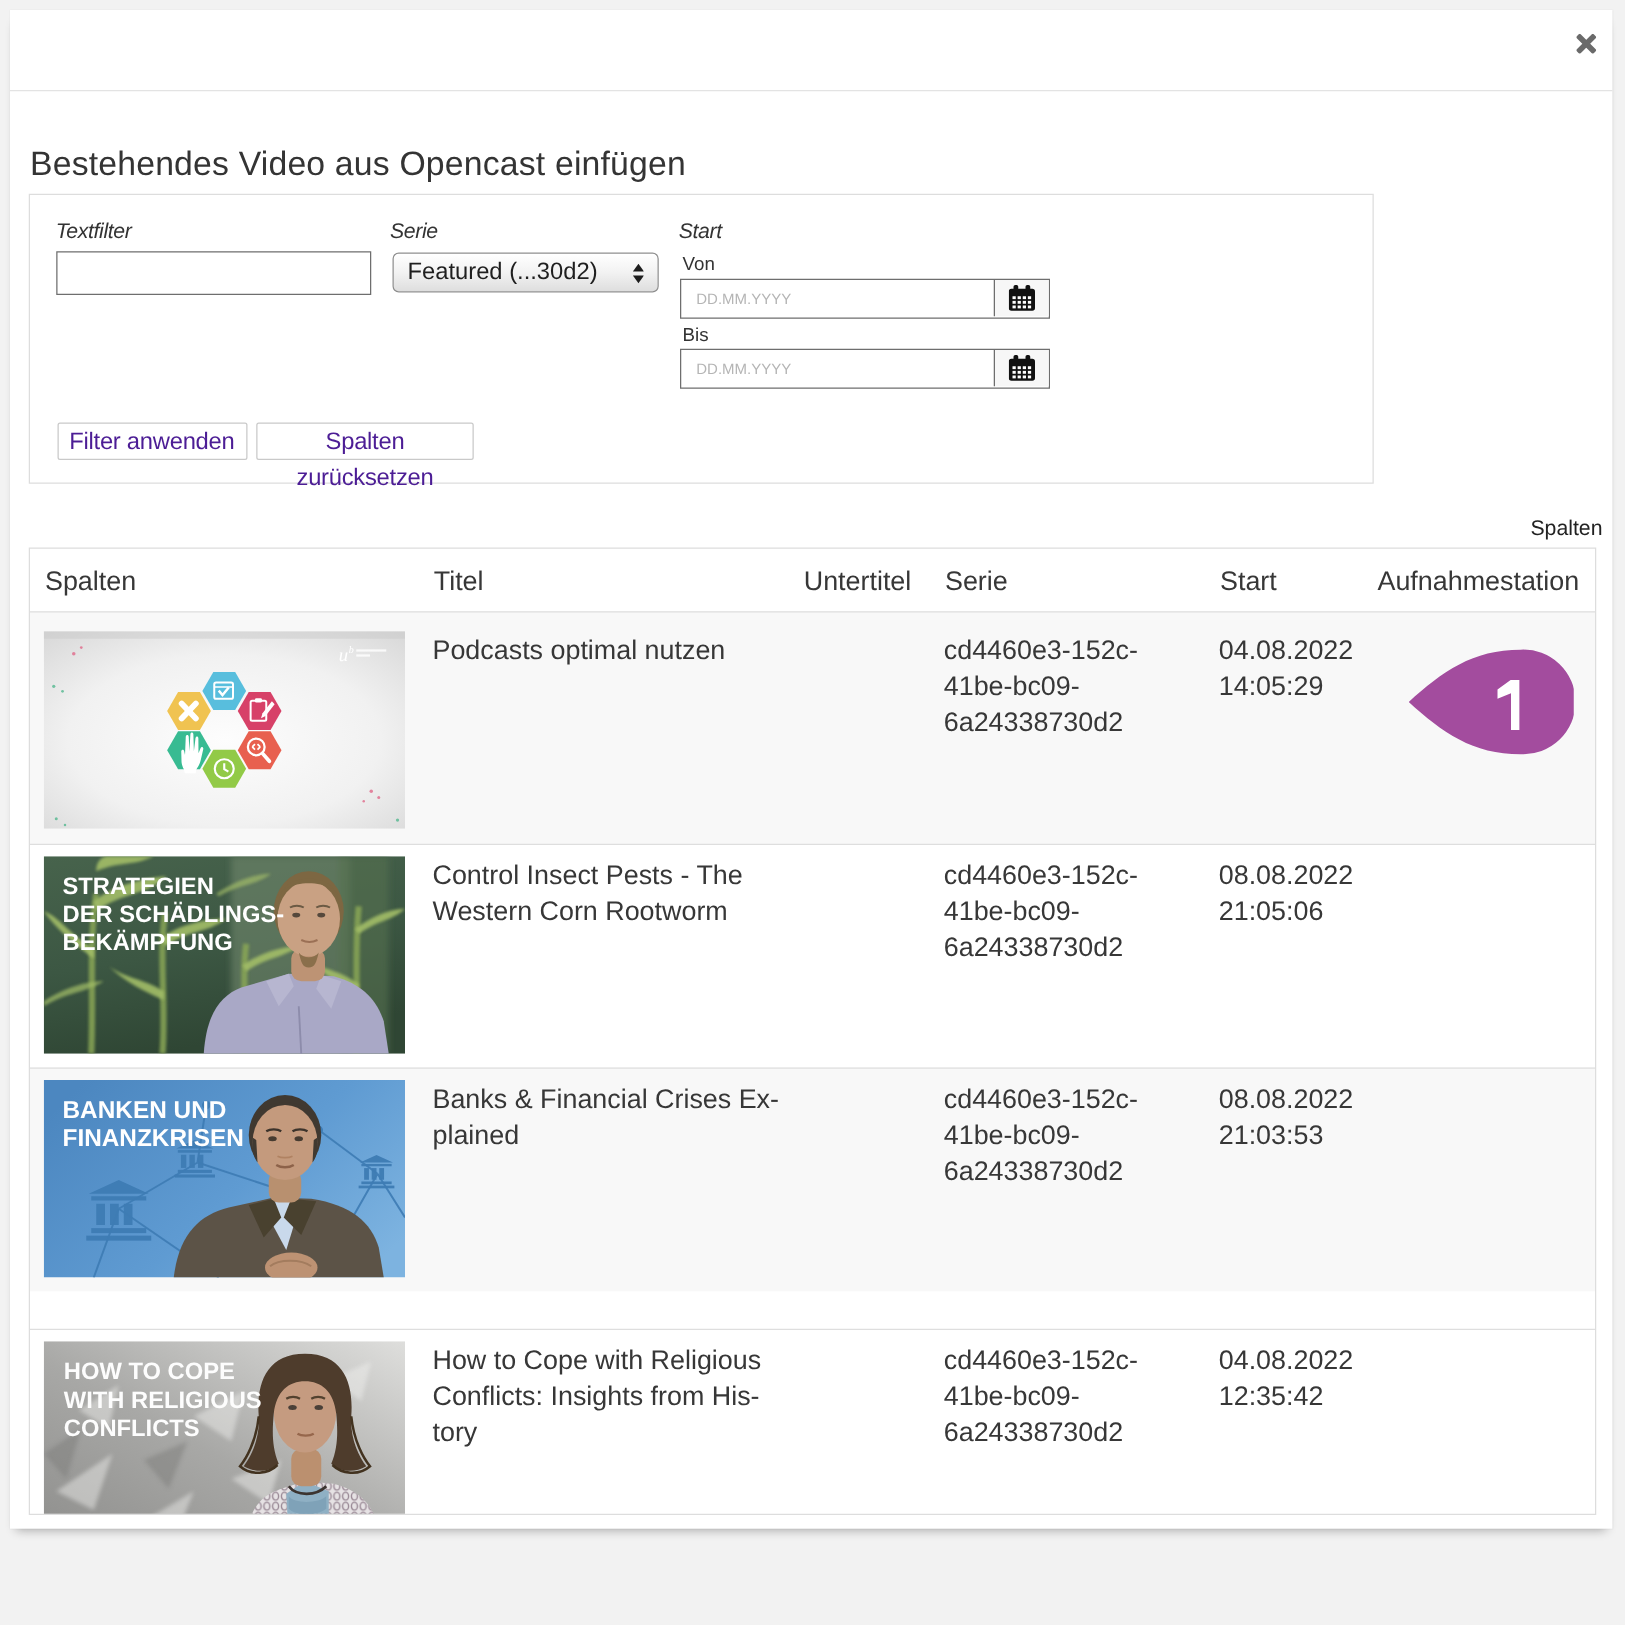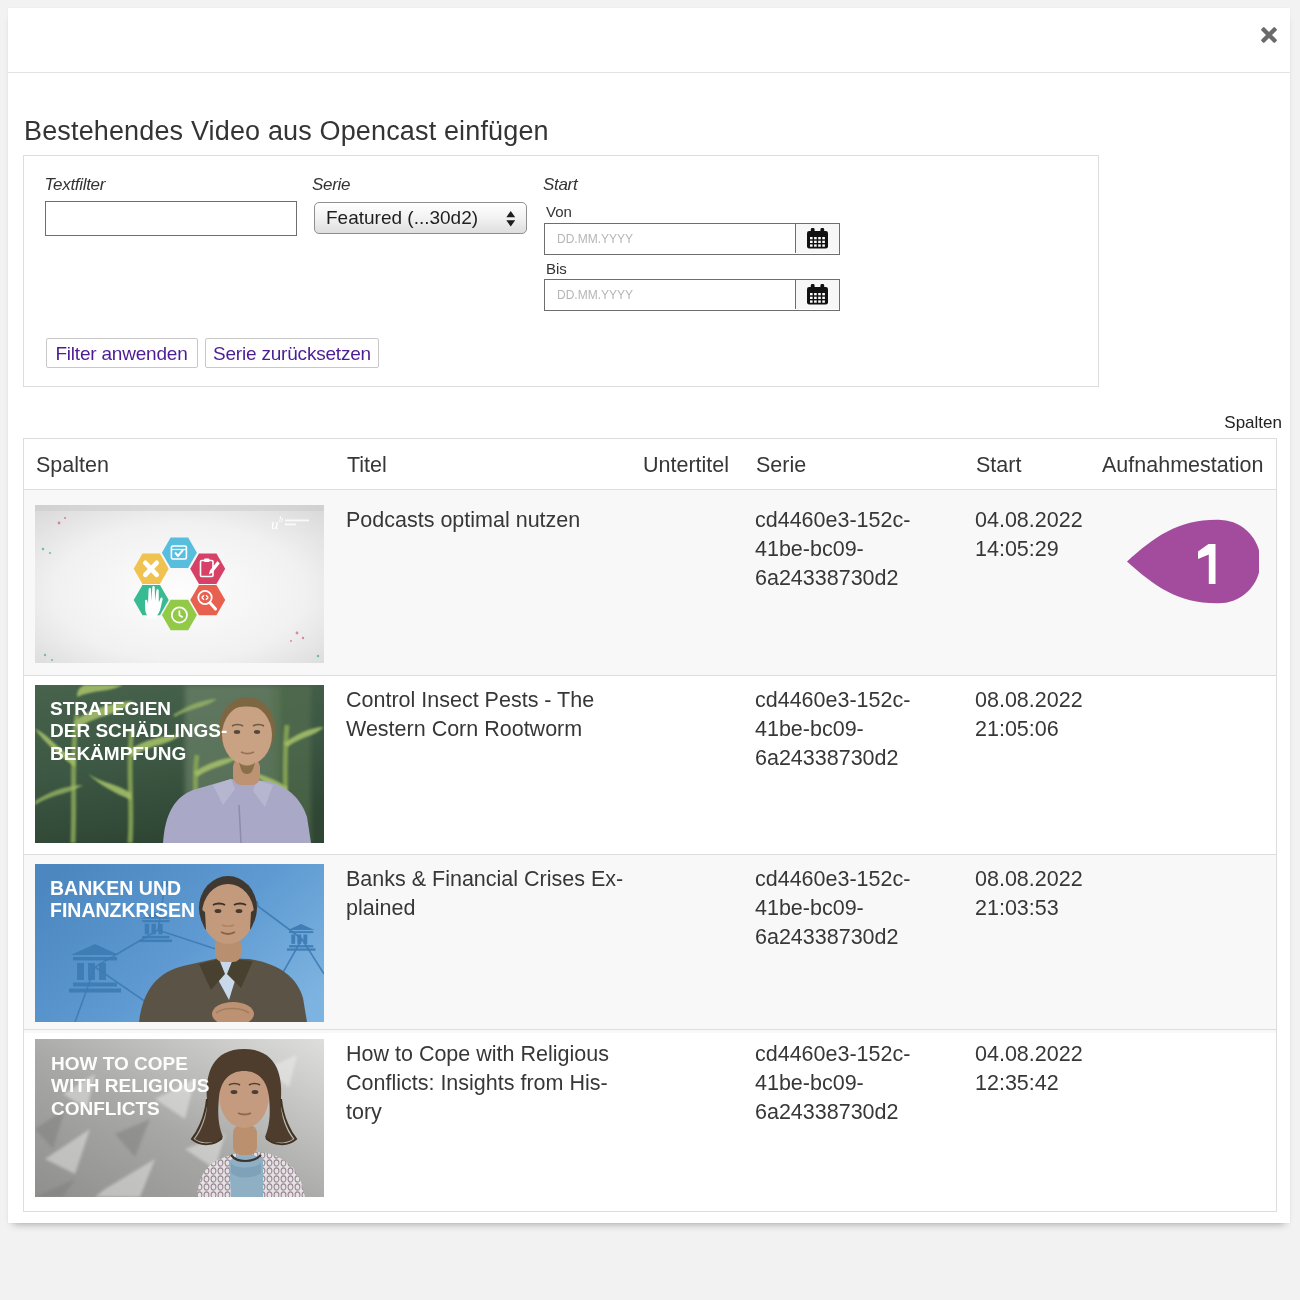--- a/index.html
+++ b/index.html
@@ -100,21 +100,21 @@
               <rect x="15.3" y="12.7" width="2.6" height="2.3"></rect>
               <rect x="3" y="16.4" width="2.6" height="2.3"></rect>
               <rect x="7.1" y="16.4" width="2.6" height="2.3"></rect>
               <rect x="11.2" y="16.4" width="2.6" height="2.3"></rect>
               <rect x="15.3" y="16.4" width="2.6" height="2.3"></rect>
             </g>
           </svg>
         </span>
       </div>
     <div class="fbtn" style="left:21.5px; width:152px;">Filter anwenden</div>
-    <div class="fbtn" style="left:181px; width:174px;">Serie zurücksetzen</div>
+    <div class="fbtn" style="left:181px; width:174px;">Spalten zurücksetzen</div>
   </div>
 
   <div id="spalten">Spalten</div>
 
   <div id="tablebox">
     <div class="hcell" style="left:0;">Spalten</div>
     <div class="hcell" style="left:311px;">Titel</div>
     <div class="hcell" style="left:607px;">Untertitel</div>
     <div class="hcell" style="left:720px;">Serie</div>
     <div class="hcell" style="left:940px;">Start</div>
@@ -330,21 +330,21 @@
         <g font-family="Liberation Sans, sans-serif" font-weight="bold" font-size="19.5" fill="#fff">
           <text x="15" y="30.5">BANKEN UND</text>
           <text x="15" y="53">FINANZKRISEN</text>
         </g>
       </svg>
         </div>
       <div class="tcell" style="left:322px; top:10px;">Banks &amp; Financial Crises Ex-<br>plained</div>
       <div class="tcell" style="left:731px; top:10px;">cd4460e3-152c-<br>41be-bc09-<br>6a24338730d2</div>
       <div class="tcell" style="left:951px; top:10px;">08.08.2022<br>21:03:53</div>
     </div>
-    <div class="trow" style="top:590px; height:179px;">
+    <div class="trow" style="top:624px; height:179px;">
       <div class="thumb" style="top:9px;">
           <svg width="289" height="158" viewBox="0 0 289 158">
         <defs>
           <linearGradient id="t4bg" x1="0" y1="1" x2="1" y2="0">
             <stop offset="0%" stop-color="#8f8f8d"></stop>
                 <stop offset="45%" stop-color="#a8a8a6"></stop>
                 <stop offset="100%" stop-color="#dededc"></stop>
           </linearGradient>
           <filter id="blur2b" x="-20%" y="-20%" width="140%" height="140%">
                 <feGaussianBlur stdDeviation="1.8"></feGaussianBlur>

